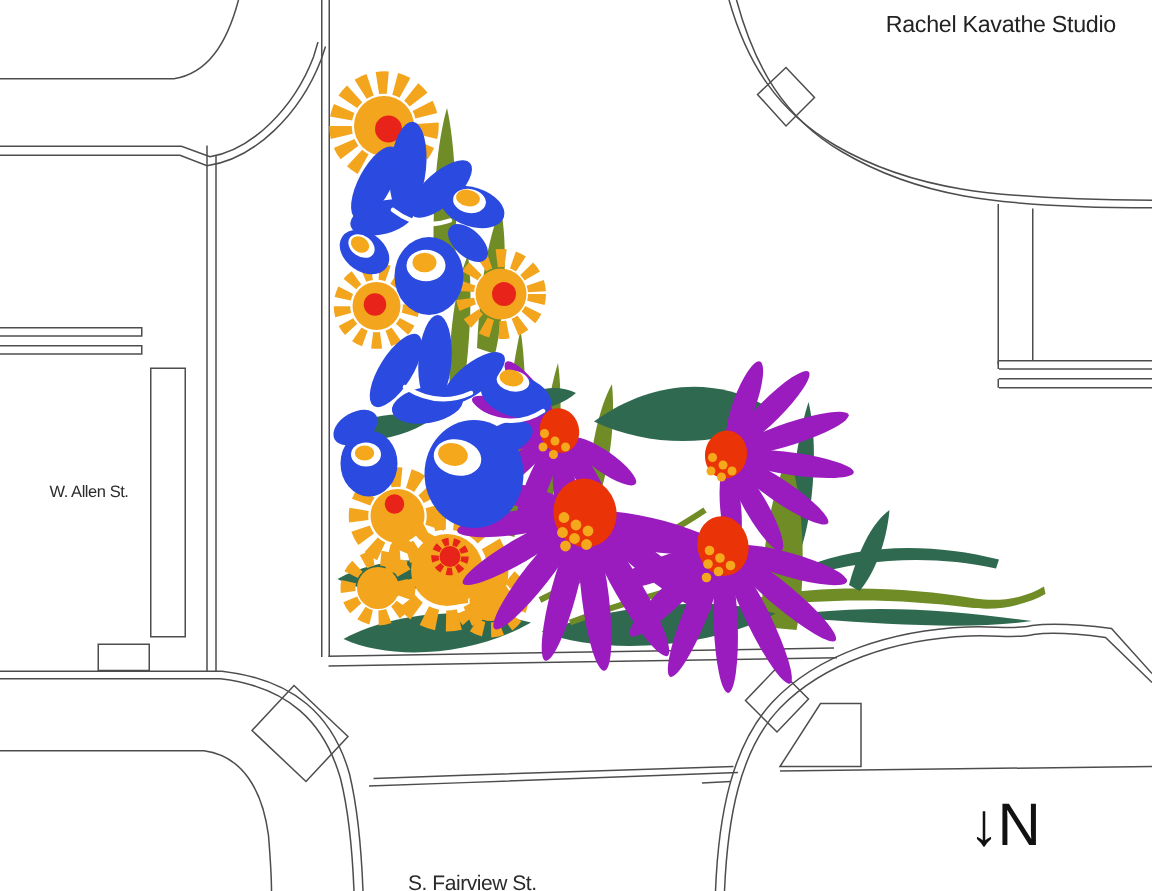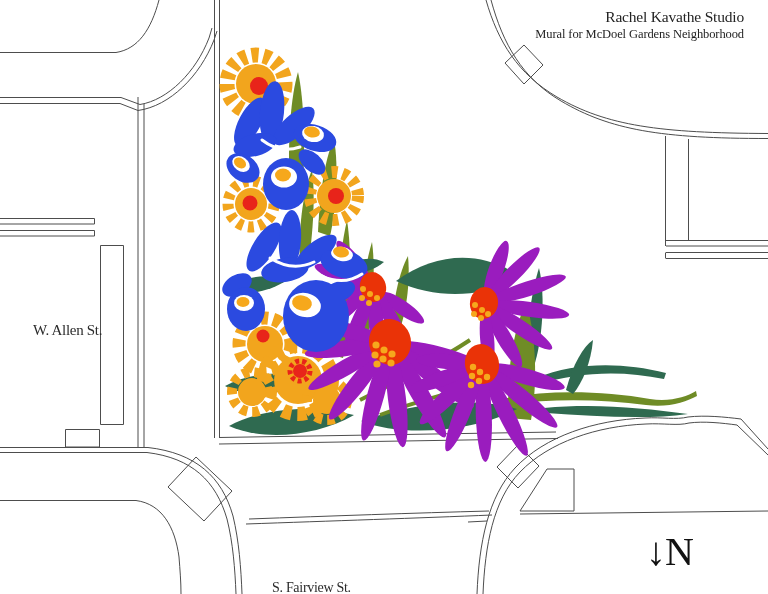--- a/index.html
+++ b/index.html
@@ -1,31 +1,31 @@
 <!DOCTYPE html>
 <html style="--orange: #F2A51D; --red: #E8241A; --blue: #2B4AE0; --olive: #6F8C26; --pine: #2F6A50; --purple: #9A1CBE; --conered: #EA3307; --dots: #F6A81C; --line: #4d4d4d; --ink: #232323;"><head>
 <meta charset="utf-8">
 <style>
   html,body{margin:0;padding:0;background:#ffffff;}
   .canvas{position:relative;width:768px;height:594px;background:#fff;overflow:hidden;
-          font-family:Liberation Serif, serif;color:var(--ink,#232323);}
+          font-family:Liberation Sans, sans-serif;color:var(--ink,#232323);}
   svg{position:absolute;left:0;top:0;}
   .mapline{stroke:var(--line,#4d4d4d);stroke-width:1;fill:none;}
   .orange{fill:var(--orange);} .orangeRing{stroke:var(--orange);fill:none;}
   .red{fill:var(--red);} .redRing{stroke:var(--red);fill:none;}
   .blue{fill:var(--blue);} .white{fill:#ffffff;}
   .olive{fill:var(--olive);} .oliveStroke{stroke:var(--olive);fill:none;}
   .pine{fill:var(--pine);}
   .purple{fill:var(--purple);} .conered{fill:var(--conered);} .dot{fill:var(--dots);}
   .whiteArc{stroke:#ffffff;stroke-width:3;fill:none;stroke-linecap:round;}
   .label{position:absolute;white-space:nowrap;color:#2b2b2b;}
   .title-block{position:absolute;top:8px;right:24px;text-align:right;line-height:1.2;}
   .title-line1{font-size:15.5px;letter-spacing:-0.2px;}
   .title-line2,.title-line3{font-size:12.5px;letter-spacing:-0.1px;}
-  .street-allen{left:33px;top:322px;font-size:15px;letter-spacing:-0.3px;}
+  .street-allen{left:33px;top:322px;font-size:11px;letter-spacing:-0.3px;}
   .street-fairview{left:272px;top:552px;font-size:14px;letter-spacing:-0.3px;margin-top:28px;}
   .north{position:absolute;left:646px;top:528px;font-size:40px;color:#111;letter-spacing:-1px;}
 </style>
 </head>
 <body>
 
 <div class="canvas">
 
   <svg width="768" height="594" viewBox="0 0 768 594">
 
@@ -250,21 +250,20 @@
         <ellipse class="dot" cx="240" cy="163" rx="6.5" ry="5" transform="rotate(35 240 163)"></ellipse>
         <ellipse class="white" cx="284" cy="177" rx="13" ry="10.5"></ellipse>
         <ellipse class="dot" cx="283" cy="175" rx="8" ry="6.5"></ellipse>
       </g>
 
     </g>
   </svg>
 
   <div class="title-block">
     <div class="title-line1">Rachel Kavathe Studio</div>
-    <div class="title-line2">Mural for McDoel Gardens Neighborhood</div>
   </div>
 
   <div class="label street-allen">W. Allen St.</div>
   <div class="label street-fairview">S. Fairview St.</div>
 
   <div class="north"><span>↓</span><span>N</span></div>
 
 </div>
 
 </body></html>

